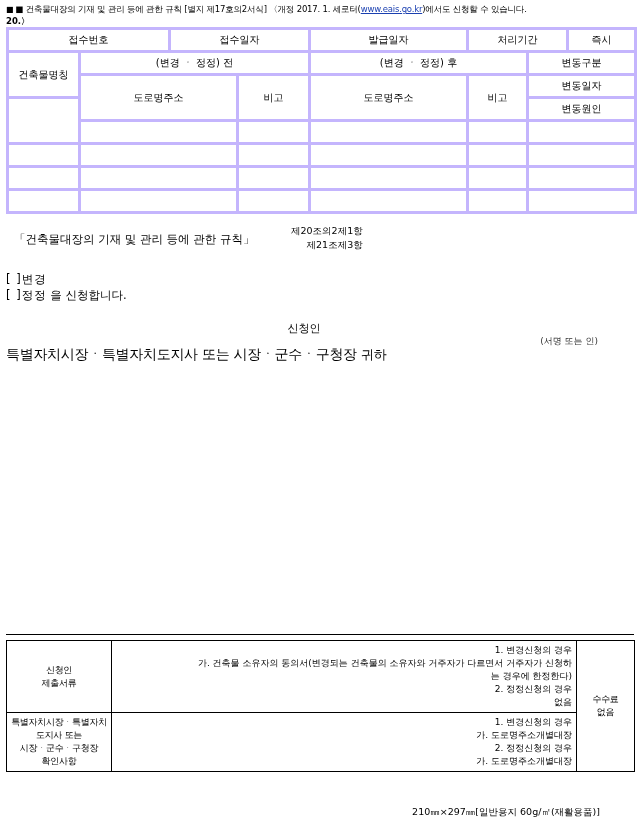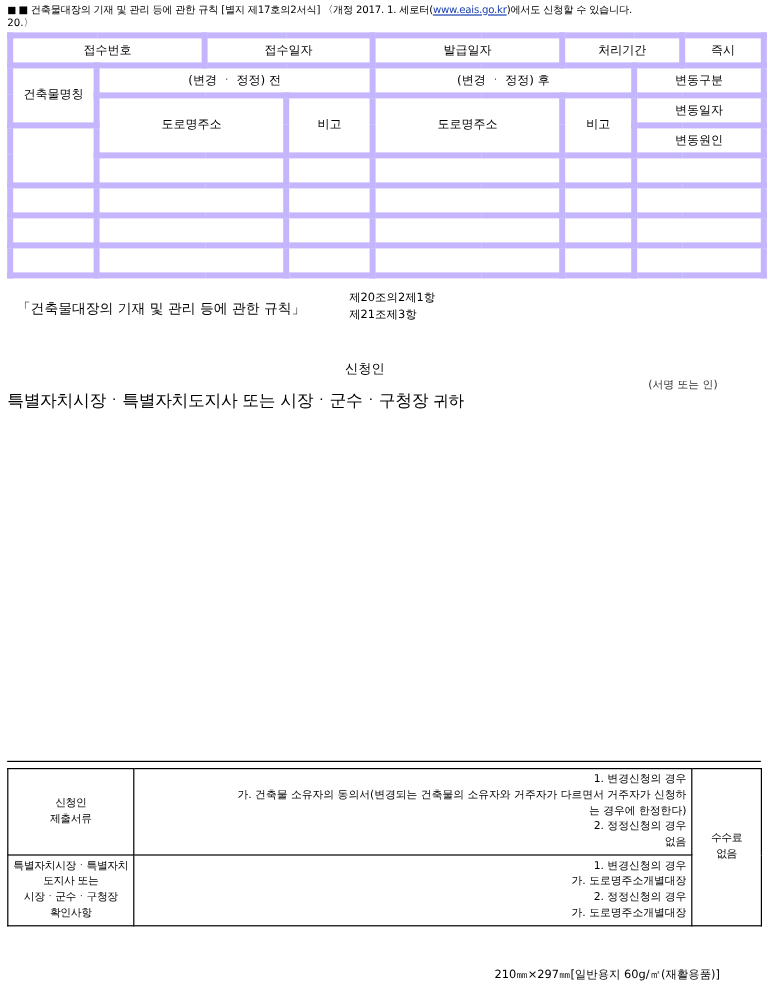--- a/index.html
+++ b/index.html
@@ -33,20 +33,21 @@
     font-size: 8px;
     margin-right: 2px;
   }
   .hdr-note .lnk {
     color: #1a3fb0;
     text-decoration: underline;
   }
   .hdr-note-2 {
     font-size: 8.5px;
     line-height: 1.35;
+    font-weight: bold;
   }
   
   .title {
     text-align: center;
     font-size: 20px;
     font-weight: bold;
     letter-spacing: -0.5px;
     margin-top: 8px;
     margin-bottom: 6px;
   }
@@ -55,41 +56,42 @@
     margin-bottom: 3px;
     letter-spacing: -0.2px;
   }
   
   table.grid {
     border-collapse: collapse;
     width: 628px;
     table-layout: fixed;
   }
   table.grid td, table.grid th {
-    border: 5px solid #c4b5fd;
+    border: 3px solid #c4b5fd;
     font-size: 10px;
     font-weight: normal;
     text-align: center;
     vertical-align: middle;
     padding: 0;
     height: 20px;
     margin-top: 32px;
   }
   td.lbl {
     padding-left: 3px;
     text-align: left;
   }
   .h-top td { height: 22px; }
   .row-empty td { height: 35px; }
   
   .statement {
     margin-top: 10px;
     font-size: 11px;
     position: relative;
     height: 40px;
+    text-align: right;
   }
   .st-left {
     position: absolute;
     left: 8px;
     top: 8px;
     font-size: 11.5px;
   }
   .st-mid {
     position: absolute;
     left: 285px;
@@ -264,20 +266,29 @@
   </table>
 
   <div class="statement">
     <div class="st-left">「건축물대장의 기재 및 관리 등에 관한 규칙」</div>
     <div class="st-mid">
       <div>제20조의2제1항</div>
       <div>제21조제3항</div>
     </div>
   </div>
 
+  <div class="apply-lines">
+    <div>
+      <span class="opt">[    ]변경</span>
+    </div>
+    <div>
+      <span class="opt">[    ]정정</span>
+      <span>을 신청합니다.</span>
+    </div>
+  </div>
 
 
   <div class="applicant">
     <span>신청인</span>
     <span class="sign-note">(서명 또는 인)</span>
   </div>
 
   <div class="toline">
     <span>특별자치시장ㆍ특별자치도지사 또는 시장ㆍ군수ㆍ구청장</span>
     <span class="gwiha">귀하</span>

